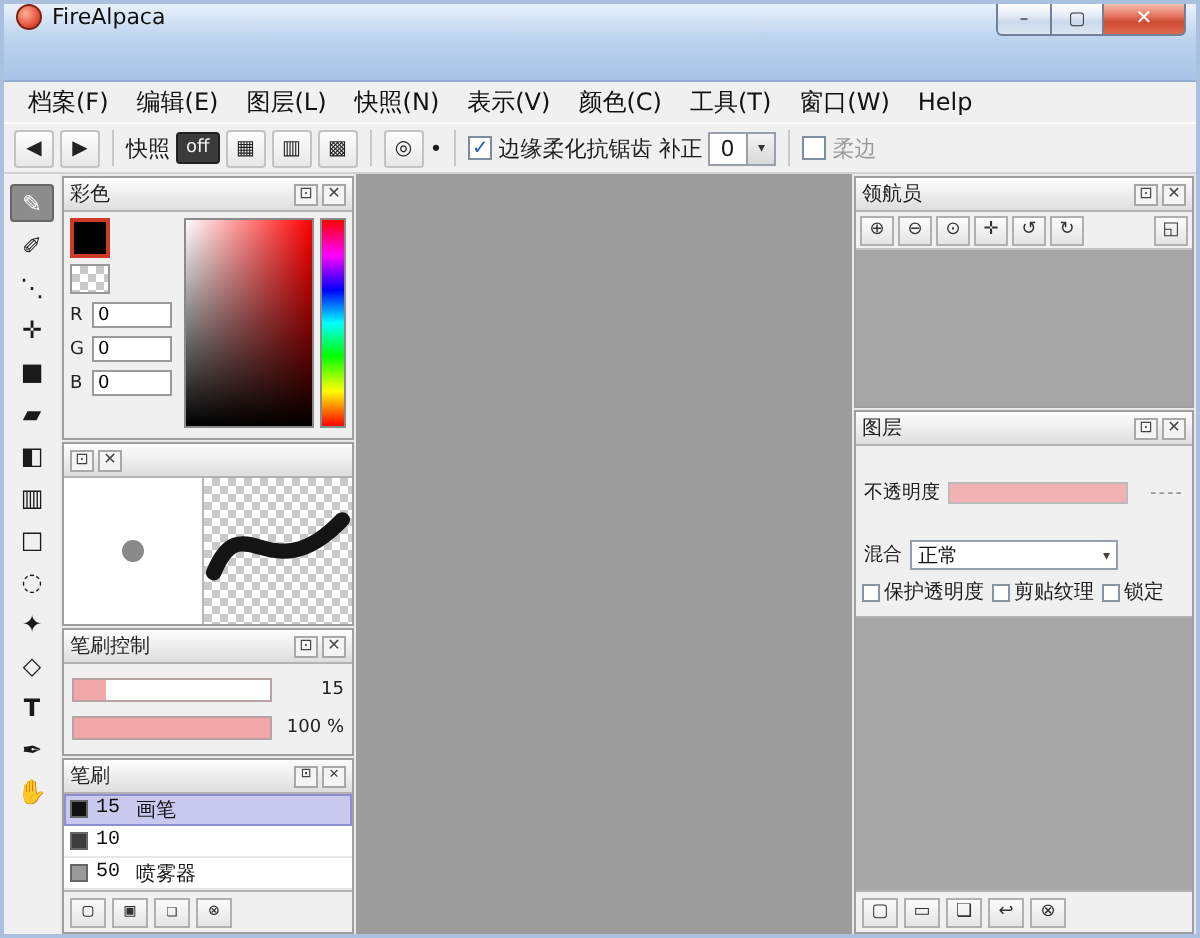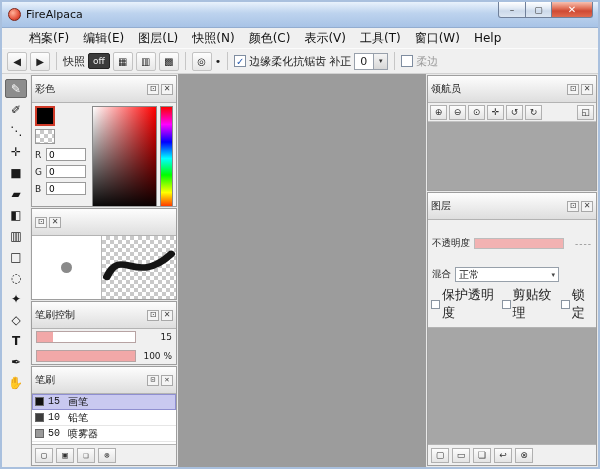--- a/index.html
+++ b/index.html
@@ -7,41 +7,41 @@
     font-family: "DejaVu Sans", "Liberation Sans", sans-serif;
     background:#ffffff;
   }
   .window{
     width:600px;height:469px;
     border:2px solid #a9c0de; outline:1px solid #53779f;
     background:#f0f0f0; display:flex; flex-direction:column; overflow:hidden;
   }
   
   .titlebar{
-    height:26px; flex:none; position:relative;
+    height:39px; flex:none; position:relative;
     background:linear-gradient(#e9f2fc,#bdd3ee 45%,#a8c3e6);
     border-bottom:1px solid #93add0;
-    display:flex; align-items:center; padding:0 6px;
+    display:flex; align-items:flex-start; padding:0 6px;
   }
   .app-icon{width:13px;height:13px;border-radius:50%;
     background:radial-gradient(circle at 35% 35%, #ffb199, #e5533d 60%, #a92d1c);
     border:1px solid #7e2416; margin-right:5px; flex:none;}
   .title{font-size:11px;color:#101010;}
   .win-controls{position:absolute; top:0; right:5px; display:flex;}
   .wbtn{height:16px; display:flex; align-items:center; justify-content:center;
     border:1px solid #70809a; border-top:none; margin-left:-1px;
     background:linear-gradient(#ffffff,#e3ebf5 40%,#ccd9ea 60%,#dce6f2);
     font-size:9px; color:#333; cursor:default;}
   .wbtn.min{width:28px; border-radius:0 0 0 3px;}
   .wbtn.max{width:27px;}
   .wbtn.close{width:42px; border-radius:0 0 3px 0; color:#fff; font-size:10px;
     background:linear-gradient(#f7c0b0,#e2745c 40%,#cf4a34 60%,#e06a4e);}
   
   .menubar{height:20px; flex:none; display:flex; align-items:center;
-    padding:0 20px; background:#f0f0f0; font-size:12px; color:#111;}
+    padding:0 5px; background:#f0f0f0; font-size:12px; color:#111;}
   .menu-item{padding:2px 7px;}
   
   .toolbar{height:26px; flex:none; display:flex; align-items:center; gap:3px;
     padding:0 5px; background:#f0f0f0;
     border-top:1px solid #fbfbfb; border-bottom:1px solid #d2d2d2; font-size:11px; color:#1c1c1c;}
   .tbtn{min-width:20px;height:19px;display:flex;align-items:center;justify-content:center;
     border:1px solid #c3c3c3;border-radius:2px;background:linear-gradient(#fdfdfd,#e7e7e7);
     font-size:10px;color:#222;}
   .off-btn{height:16px;padding:0 4px;background:#3b3b3b;color:#f2f2f2;font-size:9px;
     border:1px solid #222;border-radius:2px;display:flex;align-items:center;}
@@ -62,21 +62,21 @@
     align-items:center; padding-top:5px; gap:2px;}
   .tool{width:22px;height:19px;display:flex;align-items:center;justify-content:center;
     font-size:12px;color:#1a1a1a;border-radius:2px;border:1px solid transparent;}
   .tool.selected{background:#8d8d8d;color:#fff;border:1px solid #666;}
   .tool .tletter{font-weight:bold;font-size:12px;}
   
   .leftcol{width:148px;flex:none;display:flex;flex-direction:column;}
   .rightcol{width:172px;flex:none;display:flex;flex-direction:column;}
   .panel{background:#f0f0f0;border:1px solid #9e9e9e;margin:1px 1px 0 1px;
     display:flex;flex-direction:column;overflow:hidden;}
-  .ptitle{height:27px;flex:none;background:linear-gradient(#fdfdfd,#dedede);
+  .ptitle{height:17px;flex:none;background:linear-gradient(#fdfdfd,#dedede);
     border-bottom:1px solid #b3b3b3;display:flex;align-items:center;padding:0 3px;gap:2px;
     font-size:10px;color:#222;}
   .ptitle-text{flex:1;}
   .pbtn{width:12px;height:11px;border:1px solid #a8a8a8;background:#f4f4f4;
     font-size:8px;line-height:1;display:flex;align-items:center;justify-content:center;color:#444;}
   .pfooter{height:20px;flex:none;display:flex;align-items:center;gap:3px;padding:0 3px;background:#f0f0f0;}
   .fbtn{width:18px;height:15px;border:1px solid #b0b0b0;background:linear-gradient(#fcfcfc,#e4e4e4);
     display:flex;align-items:center;justify-content:center;font-size:9px;color:#333;}
   
   .color-panel{height:132px;flex:none;}
@@ -133,21 +133,21 @@
   .nav-preview{flex:1;background:#a6a6a6;}
   
   .layers-panel{flex:1;margin-bottom:1px;}
   .layer-row{display:flex;align-items:center;gap:4px;padding:17px 4px 0 4px;font-size:9.5px;color:#1c1c1c;}
   .opacity-bar{flex:1;height:11px;border:1px solid #bcbcbc;background:#fff;}
   .opacity-fill{height:100%;background:#f2b2b2;}
   .opacity-val{width:24px;font-size:9px;color:#8a8a8a;text-align:right;letter-spacing:1px;}
   .blend-select{width:104px;height:15px;border:1px solid #97a0aa;background:#fff;
     display:flex;align-items:center;justify-content:space-between;padding:0 3px;font-size:10px;color:#111;}
   .dd{font-size:7px;color:#444;}
-  .checks-row{display:flex;align-items:center;gap:4px;padding:4px 3px 3px 3px;font-size:13px;color:#1c1c1c;}
+  .checks-row{display:flex;align-items:center;gap:4px;padding:4px 3px 3px 3px;font-size:10px;color:#1c1c1c;}
   .chk{width:9px;height:9px;border:1px solid #8a94a0;background:#fff;flex:none;}
   .chk-group{display:flex;align-items:center;gap:2px;}
   .layer-list{flex:1;background:#a6a6a6;border-top:1px solid #b3b3b3;border-bottom:1px solid #b3b3b3;margin-top:2px;}
 </style>
 </head>
 <body>
 
 <div class="window">
 
   <div class="titlebar">
@@ -164,22 +164,22 @@
           <span>✕</span>
         </div>
     </div>
   </div>
 
   <div class="menubar">
     <span class="menu-item">档案(F)</span>
     <span class="menu-item">编辑(E)</span>
     <span class="menu-item">图层(L)</span>
     <span class="menu-item">快照(N)</span>
+    <span class="menu-item">表示(V)</span>
     <span class="menu-item">颜色(C)</span>
-    <span class="menu-item">表示(V)</span>
     <span class="menu-item">工具(T)</span>
     <span class="menu-item">窗口(W)</span>
     <span class="menu-item">Help</span>
   </div>
 
   <div class="toolbar">
     <div class="tbtn">
         <span>◀</span>
       </div>
     <div class="tbtn">
@@ -348,21 +348,20 @@
         </div>
         <div class="brush-list">
           <div class="brush-row selected">
             <span class="brush-swatch" style="background-color: rgb(17, 17, 17);"></span>
             <span class="brush-size">15</span>
             <span class="brush-name">画笔</span>
           </div>
           <div class="brush-row">
             <span class="brush-swatch" style="background-color: rgb(61, 61, 61);"></span>
             <span class="brush-size">10</span>
-            <span class="brush-name">铅笔</span>
           </div>
           <div class="brush-row">
             <span class="brush-swatch" style="background-color: rgb(154, 154, 154);"></span>
             <span class="brush-size">50</span>
             <span class="brush-name">喷雾器</span>
           </div>
         </div>
         <div class="pfooter">
           <div class="fbtn">
               <span>▢</span>

